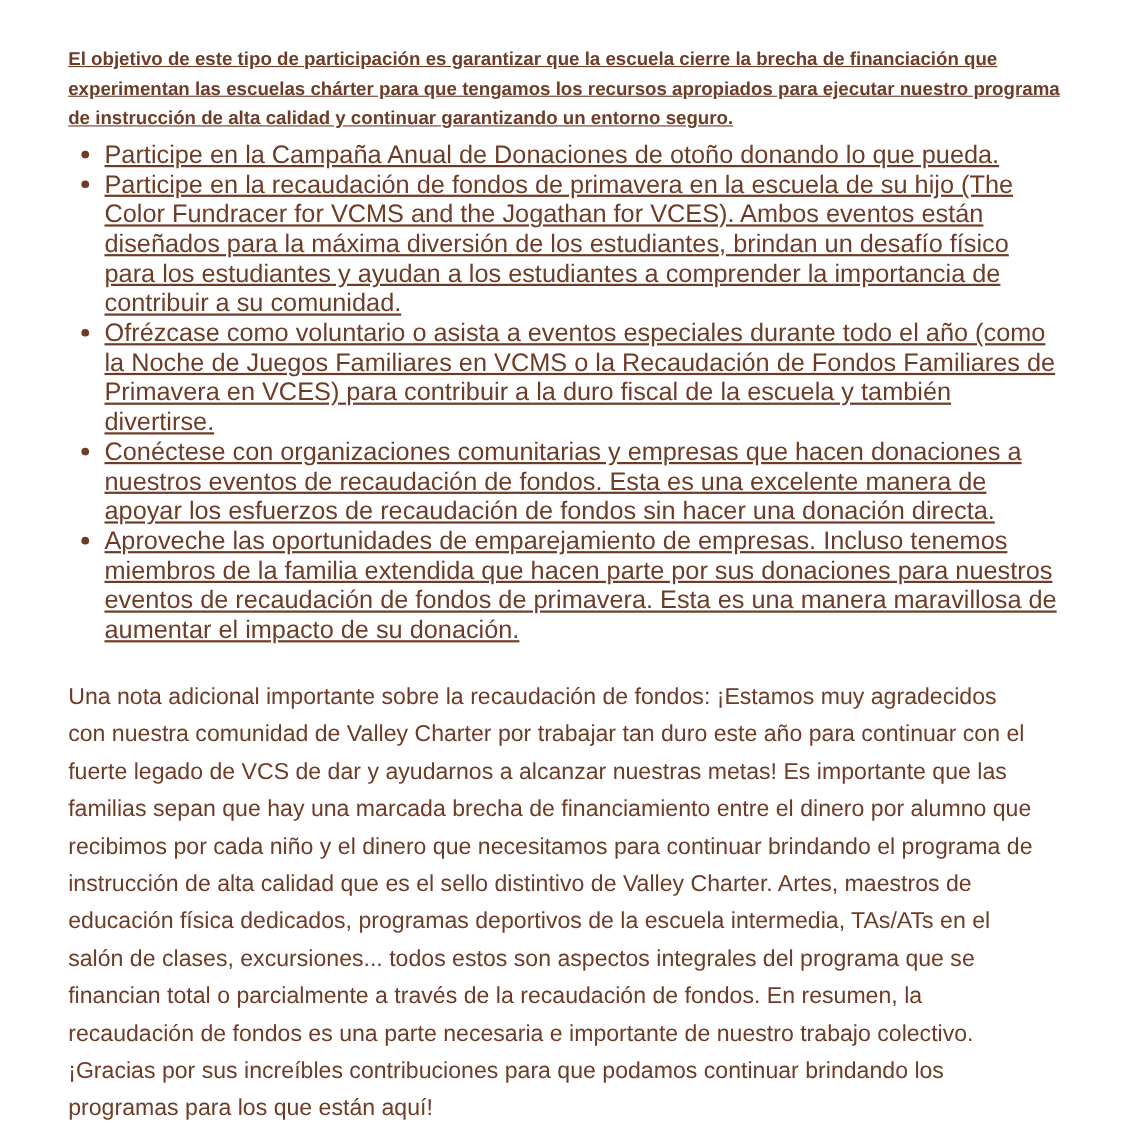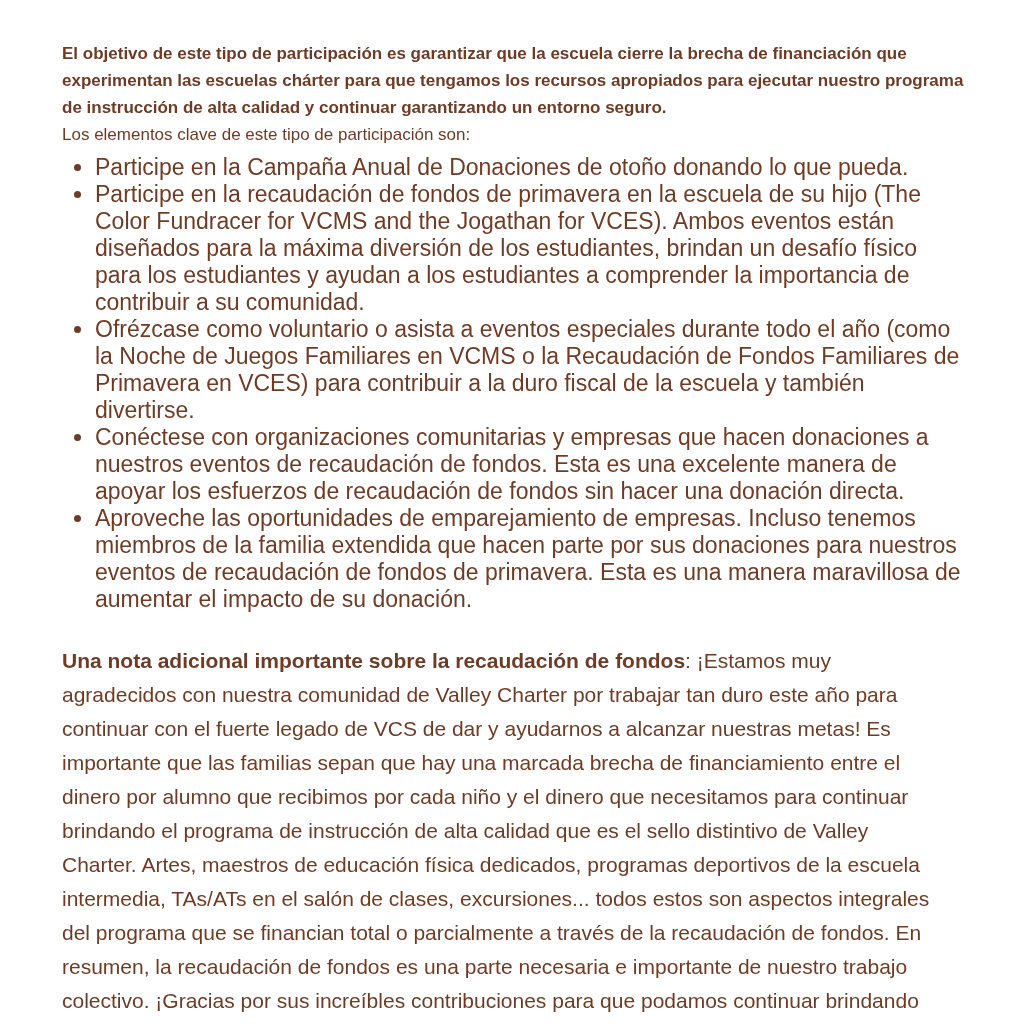--- a/index.html
+++ b/index.html
@@ -18,20 +18,21 @@
   .page {
     box-sizing: border-box;
     width: 1024px;
     height: 1024px;
     padding: 40px 57px 0 62px;
     background: #ffffff;
   }
   .intro-section {
     font-size: 17px;
     line-height: 27px;
+    text-decoration: underline;
   }
   .intro-section p {
     margin: 0;
   }
   .intro-bold {
     font-weight: 700;
   }
   .bullet-list {
     margin: 6px 0 0 0;
     padding: 0 0 0 33px;
@@ -43,31 +44,30 @@
     margin: 0;
     padding: 0;
   }
   .closing-paragraph {
     margin: 31px 0 0 0;
     max-width: 878px;
     font-size: 21px;
     line-height: 34px;
   }
   .closing-paragraph strong {
-    font-weight: 700;
+    font-weight: 400;
   }
 </style>
 </head>
 <body>
 
 <div class="page">
 
   <div class="intro-section">
     <p><strong class="intro-bold">El objetivo de este tipo de participación es garantizar que la escuela cierre la brecha de financiación que experimentan las escuelas chárter para que tengamos los recursos apropiados para ejecutar nuestro programa de instrucción de alta calidad y continuar garantizando un entorno seguro.</strong></p>
-    <p>Los elementos clave de este tipo de participación son:</p>
 
     <ul class="bullet-list">
       <li>Participe en la Campaña Anual de Donaciones de otoño donando lo que pueda.</li>
       <li>Participe en la recaudación de fondos de primavera en la escuela de su hijo (The Color Fundracer for VCMS and the Jogathan for VCES). Ambos eventos están diseñados para la máxima diversión de los estudiantes, brindan un desafío físico para los estudiantes y ayudan a los estudiantes a comprender la importancia de contribuir a su comunidad.</li>
       <li>Ofrézcase como voluntario o asista a eventos especiales durante todo el año (como la Noche de Juegos Familiares en VCMS o la Recaudación de Fondos Familiares de Primavera en VCES) para contribuir a la duro fiscal de la escuela y también divertirse.</li>
       <li>Conéctese con organizaciones comunitarias y empresas que hacen donaciones a nuestros eventos de recaudación de fondos. Esta es una excelente manera de apoyar los esfuerzos de recaudación de fondos sin hacer una donación directa.</li>
       <li>Aproveche las oportunidades de emparejamiento de empresas. Incluso tenemos miembros de la familia extendida que hacen parte por sus donaciones para nuestros eventos de recaudación de fondos de primavera. Esta es una manera maravillosa de aumentar el impacto de su donación.</li>
     </ul>
   </div>
 

